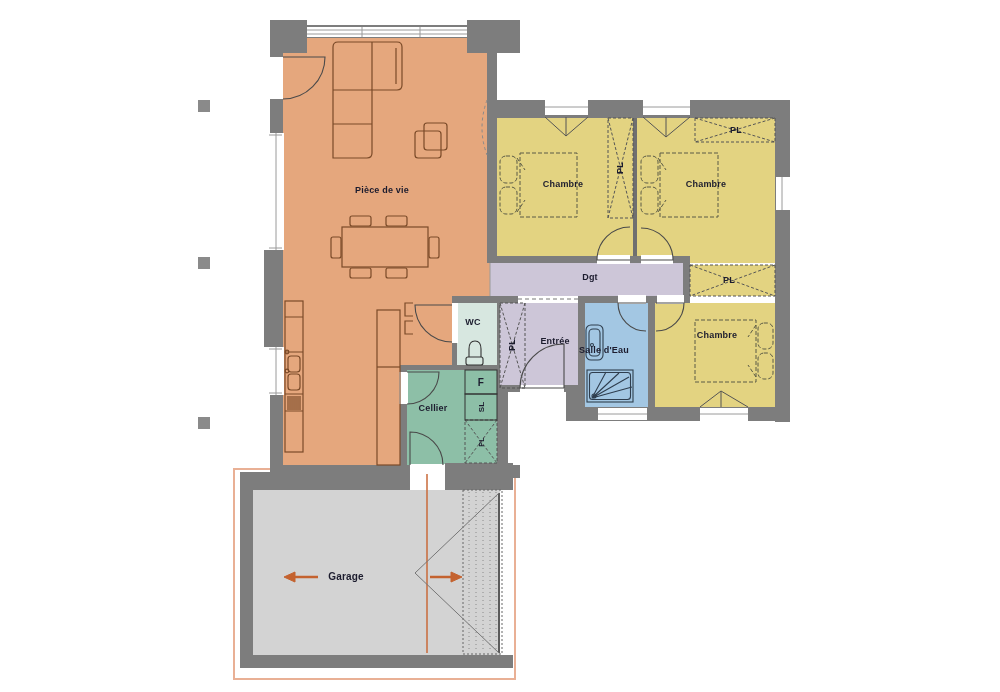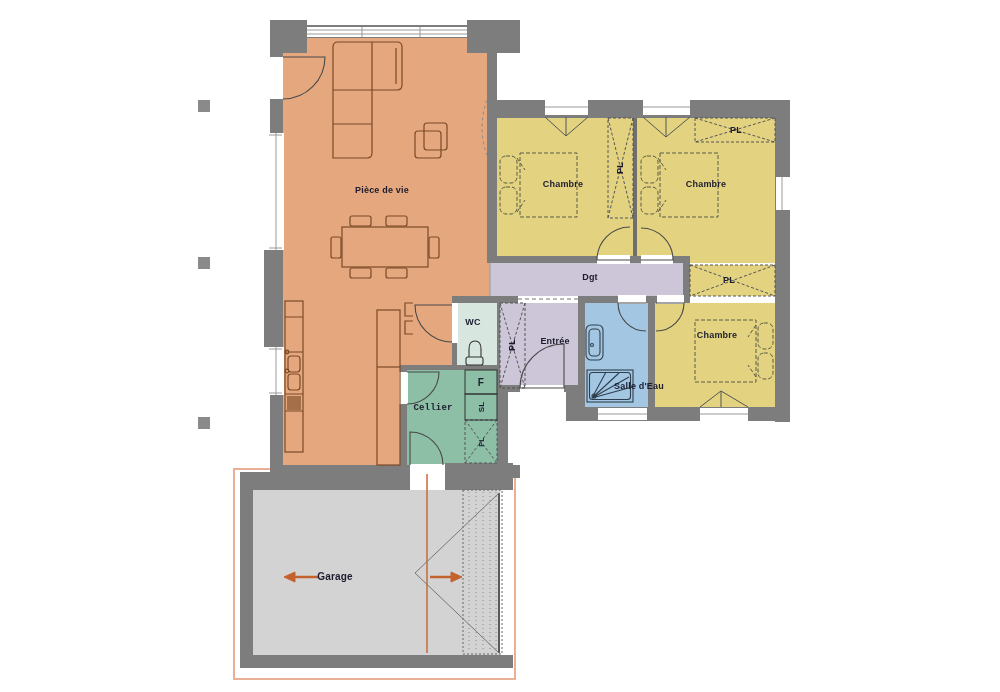--- a/index.html
+++ b/index.html
@@ -246,23 +246,23 @@
     </g>
   </svg>
 
   <div class="lbl" style="left:382px;top:190px;">Pièce de vie</div>
   <div class="lbl" style="left:563px;top:184px;">Chambre</div>
   <div class="lbl" style="left:706px;top:184px;">Chambre</div>
   <div class="lbl" style="left:717px;top:335px;">Chambre</div>
   <div class="lbl" style="left:590px;top:277px;">Dgt</div>
   <div class="lbl" style="left:473px;top:322px;">WC</div>
   <div class="lbl" style="left:555px;top:341px;">Entrée</div>
-  <div class="lbl" style="left:639px;top:350px;margin-top:36px;">Salle d'Eau</div>
-  <div class="lbl" style="left:433px;top:408px;font-family:Liberation Mono, monospace;">Cellier</div>
-  <div class="lbl big" style="left:335px;top:576px;">Garage</div>
+  <div class="lbl" style="left:604px;top:350px;">Salle d'Eau</div>
+  <div class="lbl" style="left:433px;top:408px;">Cellier</div>
+  <div class="lbl big" style="left:346px;top:576px;">Garage</div>
   <div class="lbl rot" style="left:620px;top:168px;">PL</div>
   <div class="lbl" style="left:736px;top:130px;">PL</div>
   <div class="lbl" style="left:729px;top:280px;">PL</div>
   <div class="lbl rot" style="left:512px;top:345px;">PL</div>
   <div class="lbl big" style="left:481px;top:382px;">F</div>
   <div class="lbl rot small" style="left:481px;top:407px;">SL</div>
   <div class="lbl rot tiny" style="left:481px;top:442px;">PL</div>
 
 </div>
 

